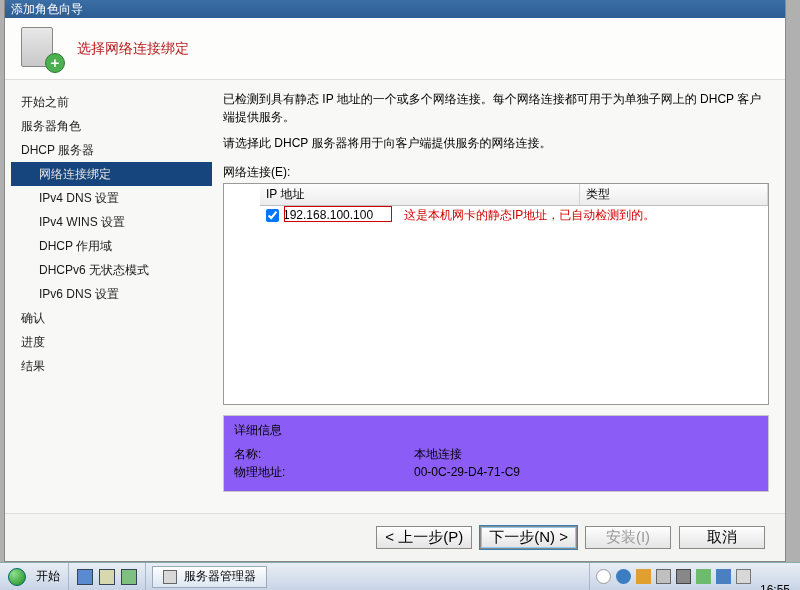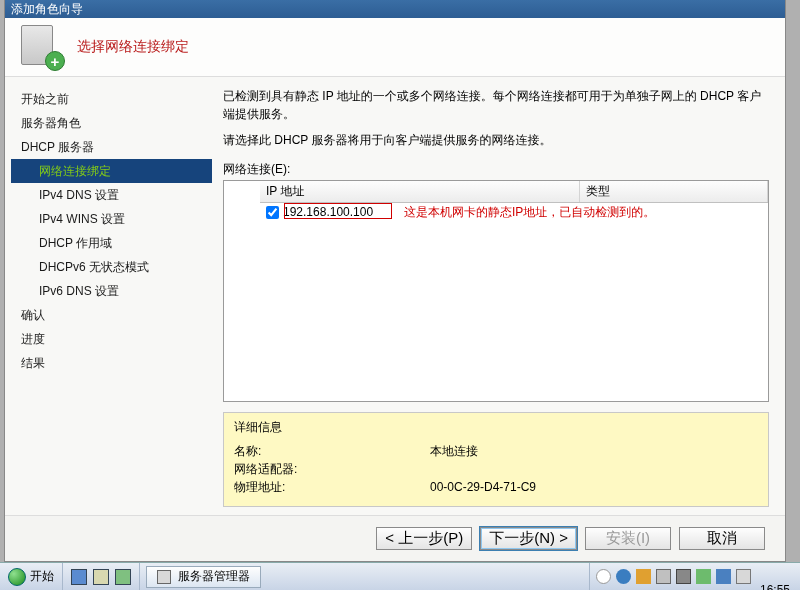--- a/index.html
+++ b/index.html
@@ -74,21 +74,21 @@
     padding: 3px 4px 3px 10px;
     color: #1a1a1a;
     cursor: pointer;
     line-height: 18px;
   }
   .nav-sub {
     padding-left: 28px;
   }
   .nav-item.selected {
     background: #16447c;
-    color: #84cc16;
+    color: #e5e5e5;
     margin-right: 3px;
   }
   .main {
     flex: 1;
     padding: 10px 16px 8px 8px;
     display: flex; flex-direction: column;
   }
   .desc { line-height: 18px; margin-bottom: 8px; }
   .list-label { margin-top: 4px; margin-bottom: 2px; }
   .list-box {
@@ -126,24 +126,24 @@
     border: 1px solid #d00000;
     position: absolute;
     left: 24px; top: 0;
     width: 108px; height: 16px;
     pointer-events: none;
   }
   .details {
     margin-top: 10px;
     border: 1px solid #c8c8c8;
     padding: 6px 10px 10px 10px;
-    background: #fef9c3;
+    background: #8b5cf6;
   }
   .details-title { margin-bottom: 6px; }
-  .detail-row { display: flex; line-height: 18px; gap: 16px; }
+  .detail-row { display: flex; line-height: 18px; }
   .detail-row .k { width: 180px; }
   .buttons {
     height: 48px;
     display: flex; align-items: center; justify-content: flex-end;
     padding: 0 20px;
     gap: 8px;
     border-top: 1px solid #ddd;
     background: #f4f4f2;
   }
   .btn {
@@ -170,21 +170,21 @@
     left: 0; bottom: 0;
     width: 800px; height: 28px;
     background: linear-gradient(#e9eef5,#c8d4e6);
     border-top: 1px solid #8aa;
     display: flex; align-items: center;
     font-size: 12px;
   }
   .start {
     display: flex; align-items: center;
     padding: 0 8px; height: 100%;
-    gap: 4px;
+    gap: 10px;
     border-right: 1px solid #a8b8cc;
   }
   .start .orb {
     width: 18px; height: 18px; border-radius: 50%;
     background: radial-gradient(circle at 30% 30%, #8fe08f, #1a8a1a);
     border: 1px solid #066;
   }
   .ql { display: flex; gap: 6px; padding: 0 8px; height: 100%; align-items: center; border-right: 1px solid #a8b8cc;}
   .ql .ic { width: 16px; height: 16px; background: #6aa0d8; border: 1px solid #345; }
   .task {
@@ -255,21 +255,20 @@
           </div>
       </div>
 
       <div class="details">
         <div class="details-title">详细信息</div>
         <div class="detail-row">
           <div class="k">名称:</div>
           <div>本地连接</div>
         </div>
         <div class="detail-row">
-          <div class="k">网络适配器:</div>
         </div>
         <div class="detail-row">
           <div class="k">物理地址:</div>
           <div>00-0C-29-D4-71-C9</div>
         </div>
       </div>
     </div>
   </div>
 
   <div class="buttons">

